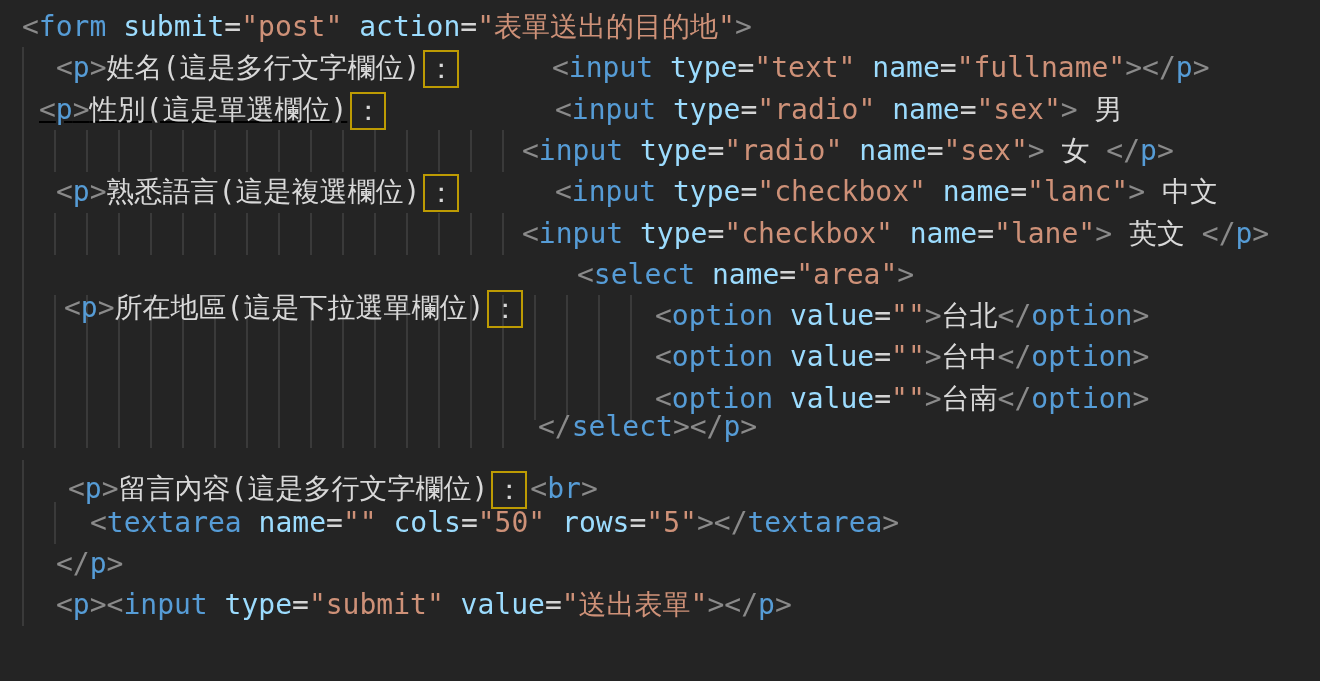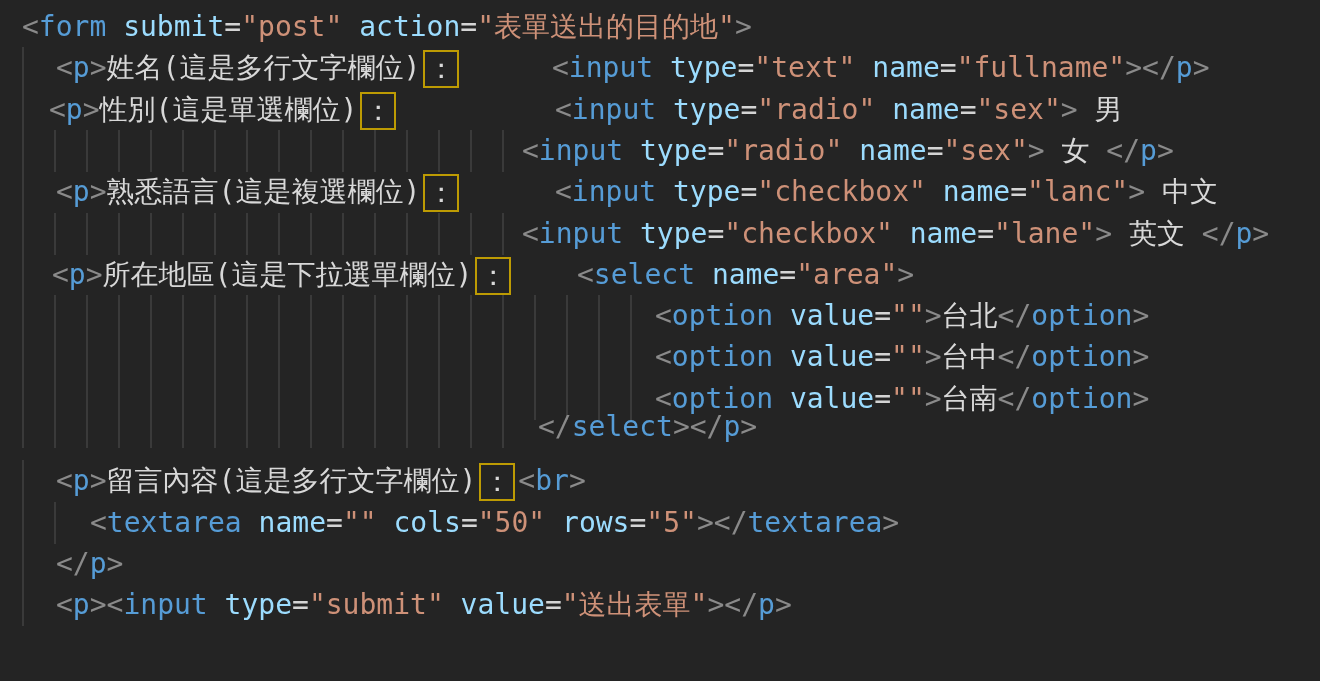--- a/index.html
+++ b/index.html
@@ -45,21 +45,21 @@
     <div class="code-line" style="top: 6px;">
       <span class="seg" style="left: 22px;"><span class="tk-p">&lt;</span><span class="tk-t">form</span><span class="tk-x"> </span><span class="tk-a">submit</span><span class="tk-o">=</span><span class="tk-s">"post"</span><span class="tk-x"> </span><span class="tk-a">action</span><span class="tk-o">=</span><span class="tk-s">"表單送出的目的地"</span><span class="tk-p">&gt;</span></span>
     </div>
     <div class="code-line" style="top: 47.3px;">
       <span class="indent-guide" style="left: 22px;"></span>
       <span class="seg" style="left: 56px;"><span class="tk-p">&lt;</span><span class="tk-t">p</span><span class="tk-p">&gt;</span><span class="tk-x">姓名(這是多行文字欄位)</span><span class="cbox">：</span></span>
       <span class="seg" style="left: 552px;"><span class="tk-p">&lt;</span><span class="tk-t">input</span><span class="tk-x"> </span><span class="tk-a">type</span><span class="tk-o">=</span><span class="tk-s">"text"</span><span class="tk-x"> </span><span class="tk-a">name</span><span class="tk-o">=</span><span class="tk-s">"fullname"</span><span class="tk-p">&gt;&lt;/</span><span class="tk-t">p</span><span class="tk-p">&gt;</span></span>
     </div>
     <div class="code-line" style="top: 88.6px;">
       <span class="indent-guide" style="left: 22px;"></span>
-      <span class="seg" style="left: 49px;"><span class="tk-p">&lt;</span><span class="tk-t">p</span><span class="tk-p">&gt;</span><span class="tk-x">性別(這是單選欄位)</span><span class="cbox">：</span></span>
+      <span class="seg" style="left: 39px; text-decoration: underline;"><span class="tk-p">&lt;</span><span class="tk-t">p</span><span class="tk-p">&gt;</span><span class="tk-x">性別(這是單選欄位)</span><span class="cbox">：</span></span>
       <span class="seg" style="left: 555px;"><span class="tk-p">&lt;</span><span class="tk-t">input</span><span class="tk-x"> </span><span class="tk-a">type</span><span class="tk-o">=</span><span class="tk-s">"radio"</span><span class="tk-x"> </span><span class="tk-a">name</span><span class="tk-o">=</span><span class="tk-s">"sex"</span><span class="tk-p">&gt;</span><span class="tk-x"> 男</span></span>
     </div>
     <div class="code-line" style="top: 129.9px;">
       <span class="indent-guide" style="left: 22px;"></span>
       <span class="indent-guide" style="left: 54px;"></span>
       <span class="indent-guide" style="left: 86px;"></span>
       <span class="indent-guide" style="left: 118px;"></span>
       <span class="indent-guide" style="left: 150px;"></span>
       <span class="indent-guide" style="left: 182px;"></span>
       <span class="indent-guide" style="left: 214px;"></span>
@@ -93,21 +93,21 @@
       <span class="indent-guide" style="left: 342px;"></span>
       <span class="indent-guide" style="left: 374px;"></span>
       <span class="indent-guide" style="left: 406px;"></span>
       <span class="indent-guide" style="left: 438px;"></span>
       <span class="indent-guide" style="left: 470px;"></span>
       <span class="indent-guide" style="left: 502px;"></span>
       <span class="seg" style="left: 522px;"><span class="tk-p">&lt;</span><span class="tk-t">input</span><span class="tk-x"> </span><span class="tk-a">type</span><span class="tk-o">=</span><span class="tk-s">"checkbox"</span><span class="tk-x"> </span><span class="tk-a">name</span><span class="tk-o">=</span><span class="tk-s">"lane"</span><span class="tk-p">&gt;</span><span class="tk-x"> 英文 </span><span class="tk-p">&lt;/</span><span class="tk-t">p</span><span class="tk-p">&gt;</span></span>
     </div>
     <div class="code-line" style="top: 253.8px;">
       <span class="indent-guide" style="left: 22px;"></span>
-      <span class="seg" style="left: 52px;"><span class="tk-p">&lt;</span><span class="tk-t">p</span><span class="tk-p">&gt;</span><span class="tk-x">所在地區(這是下拉選單欄位)</span><span class="cbox">：</span></span>
+      <span class="seg" style="left: 64px; margin-top: 33px;"><span class="tk-p">&lt;</span><span class="tk-t">p</span><span class="tk-p">&gt;</span><span class="tk-x">所在地區(這是下拉選單欄位)</span><span class="cbox">：</span></span>
       <span class="seg" style="left: 577px;"><span class="tk-p">&lt;</span><span class="tk-t">select</span><span class="tk-x"> </span><span class="tk-a">name</span><span class="tk-o">=</span><span class="tk-s">"area"</span><span class="tk-p">&gt;</span></span>
     </div>
     <div class="code-line" style="top: 295.1px;">
       <span class="indent-guide" style="left: 22px;"></span>
       <span class="indent-guide" style="left: 54px;"></span>
       <span class="indent-guide" style="left: 86px;"></span>
       <span class="indent-guide" style="left: 118px;"></span>
       <span class="indent-guide" style="left: 150px;"></span>
       <span class="indent-guide" style="left: 182px;"></span>
       <span class="indent-guide" style="left: 214px;"></span>
@@ -186,21 +186,21 @@
       <span class="indent-guide" style="left: 342px;"></span>
       <span class="indent-guide" style="left: 374px;"></span>
       <span class="indent-guide" style="left: 406px;"></span>
       <span class="indent-guide" style="left: 438px;"></span>
       <span class="indent-guide" style="left: 470px;"></span>
       <span class="indent-guide" style="left: 502px;"></span>
       <span class="seg" style="left: 538px;"><span class="tk-p">&lt;/</span><span class="tk-t">select</span><span class="tk-p">&gt;&lt;/</span><span class="tk-t">p</span><span class="tk-p">&gt;</span></span>
     </div>
     <div class="code-line" style="top: 460.3px;">
       <span class="indent-guide" style="left: 22px;"></span>
-      <span class="seg" style="left: 56px;"><span class="tk-p">&lt;</span><span class="tk-t">p</span><span class="tk-p">&gt;</span><span class="tk-x">留言內容(這是多行文字欄位)</span><span class="cbox">：</span><span class="tk-p">&lt;</span><span class="tk-t">br</span><span class="tk-p">&gt;</span></span>
+      <span class="seg" style="left: 68px; margin-top: 8px;"><span class="tk-p">&lt;</span><span class="tk-t">p</span><span class="tk-p">&gt;</span><span class="tk-x">留言內容(這是多行文字欄位)</span><span class="cbox">：</span><span class="tk-p">&lt;</span><span class="tk-t">br</span><span class="tk-p">&gt;</span></span>
     </div>
     <div class="code-line" style="top: 501.6px;">
       <span class="indent-guide" style="left: 22px;"></span>
       <span class="indent-guide" style="left: 54px;"></span>
       <span class="seg" style="left: 90px;"><span class="tk-p">&lt;</span><span class="tk-t">textarea</span><span class="tk-x"> </span><span class="tk-a">name</span><span class="tk-o">=</span><span class="tk-s">""</span><span class="tk-x"> </span><span class="tk-a">cols</span><span class="tk-o">=</span><span class="tk-s">"50"</span><span class="tk-x"> </span><span class="tk-a">rows</span><span class="tk-o">=</span><span class="tk-s">"5"</span><span class="tk-p">&gt;&lt;/</span><span class="tk-t">textarea</span><span class="tk-p">&gt;</span></span>
     </div>
     <div class="code-line" style="top: 542.9px;">
       <span class="indent-guide" style="left: 22px;"></span>
       <span class="seg" style="left: 56px;"><span class="tk-p">&lt;/</span><span class="tk-t">p</span><span class="tk-p">&gt;</span></span>
     </div>

